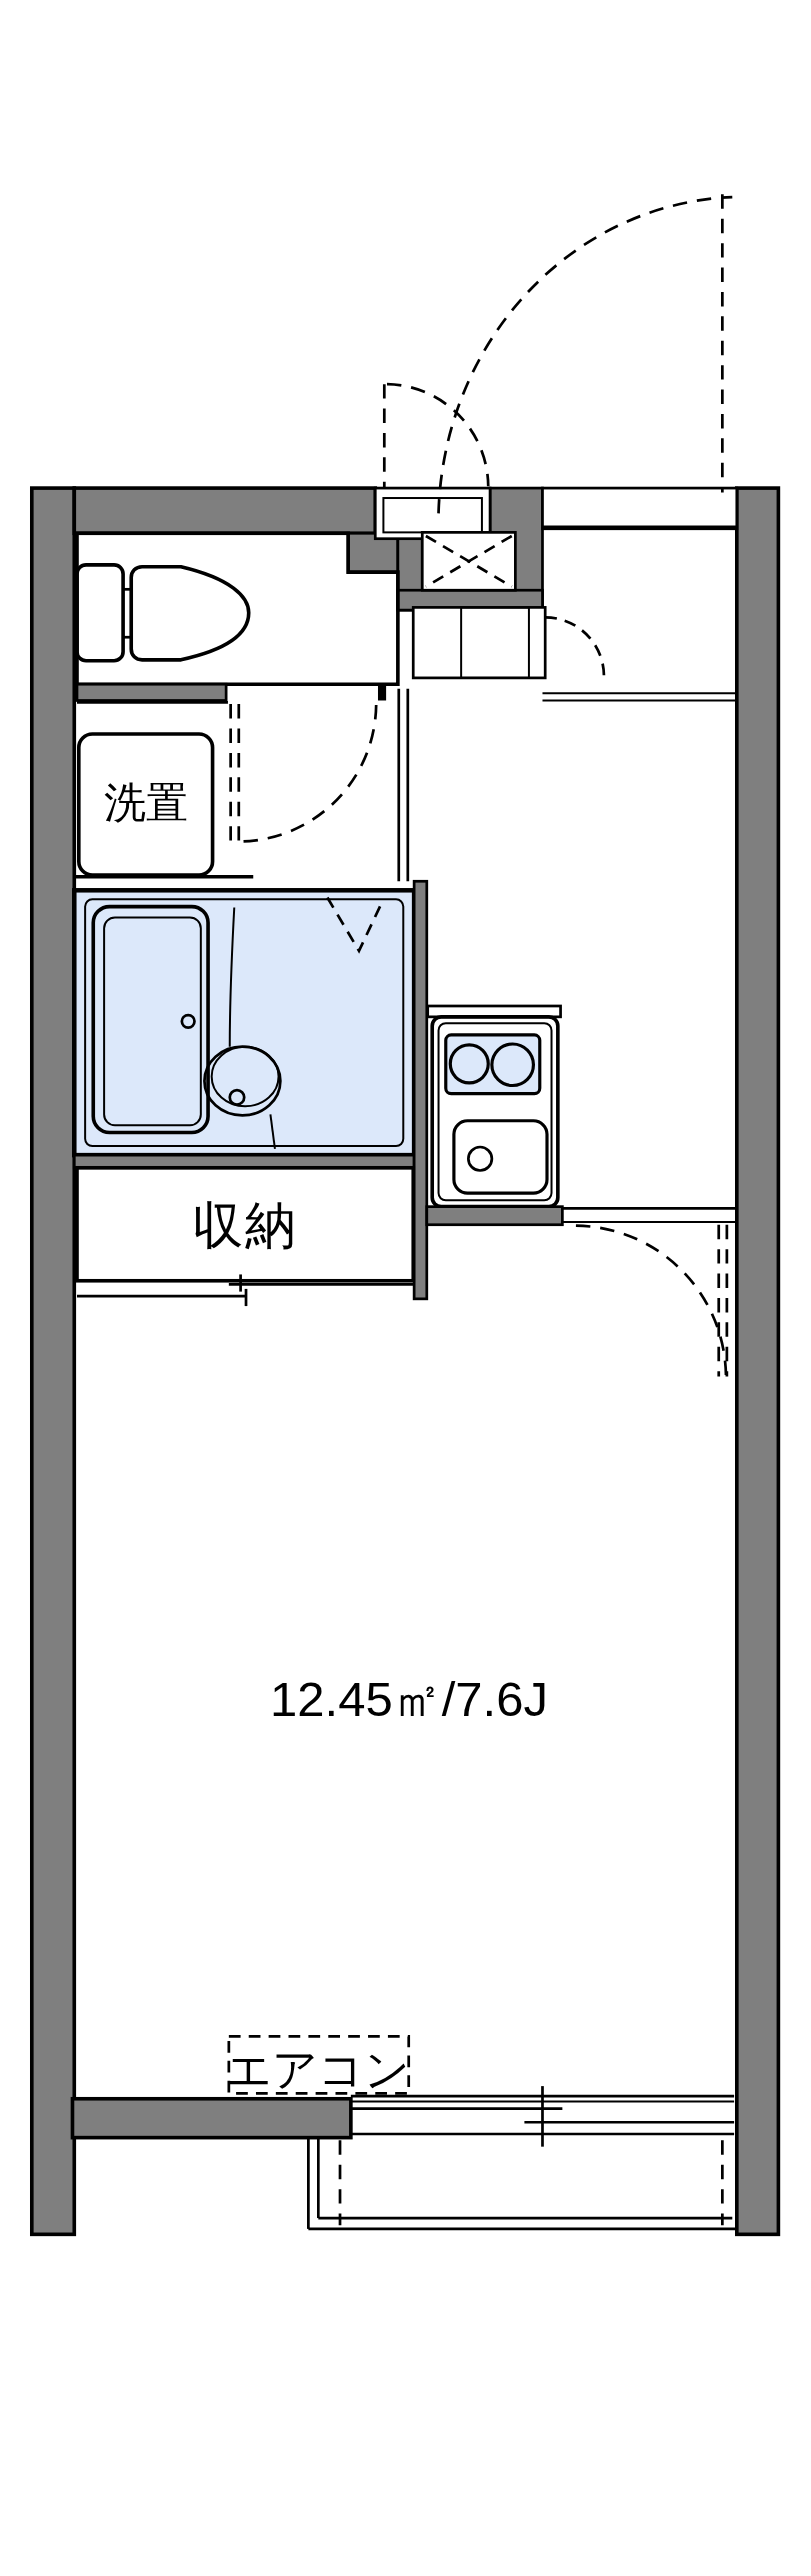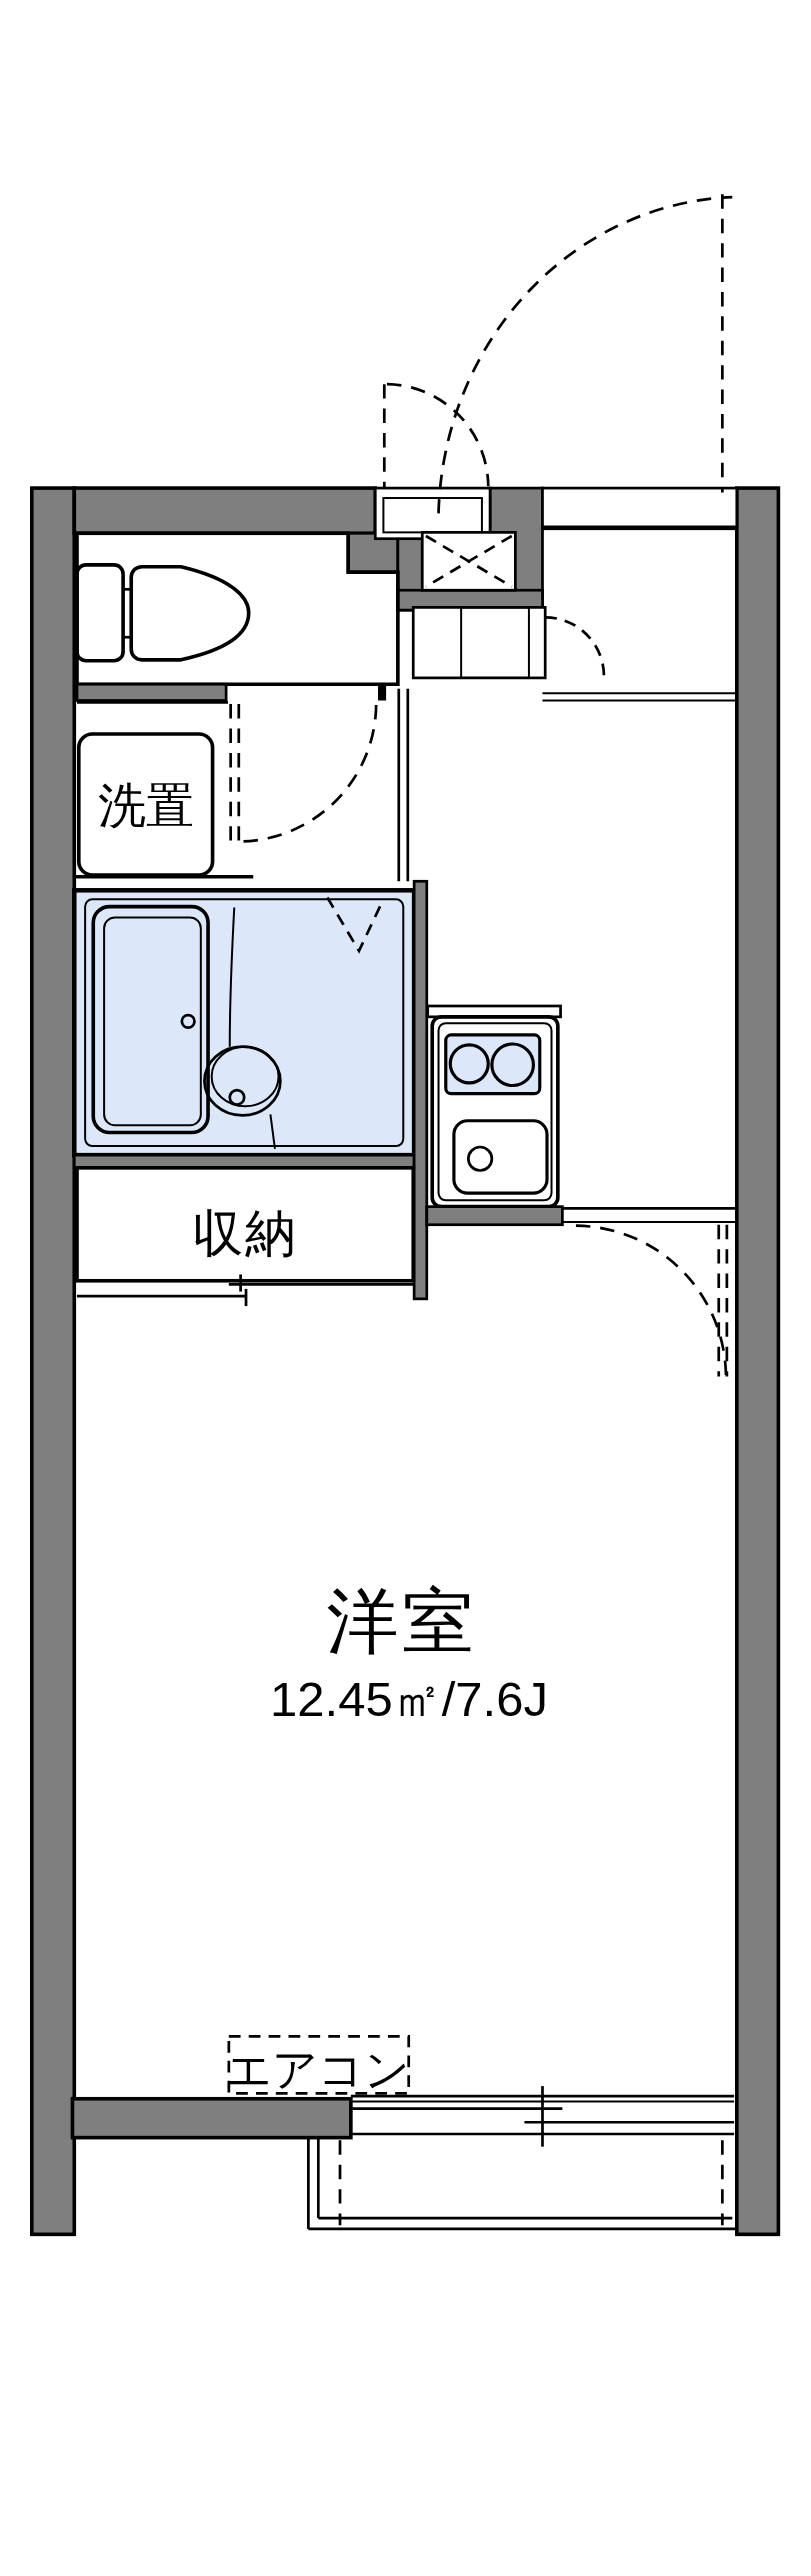--- a/index.html
+++ b/index.html
@@ -13,21 +13,21 @@
   .storage{fill:var(--storage,#faefd6);}
   .bk4{stroke:#000;stroke-width:4;fill:none;}
   .bk3{stroke:#000;stroke-width:3;fill:none;}
   .bk2{stroke:#000;stroke-width:2.2;fill:none;}
   .dash{stroke:#000;stroke-width:3;fill:none;stroke-dasharray:16 11;}
   .dash2{stroke:#000;stroke-width:3;fill:none;stroke-dasharray:13 9;}
   .label{position:absolute;color:#000;white-space:nowrap;transform:translateX(-50%);line-height:1.05;}
   .lbl-room{font-size:72px;letter-spacing:3.6px;}
   .lbl-size{font-size:49px;}
   .lbl-closet{font-size:51px;letter-spacing:1.8px;}
-  .lbl-laundry{font-size:48px;text-align:right;}
+  .lbl-laundry{font-size:42px;text-align:right;}
   .lbl-aircon{font-size:45px;}
 </style>
 </head>
 <body>
 
 <div id="stage">
 
   <svg id="planSvg" width="812" height="2576" viewBox="0 0 898 2850">
 
     <rect class="wall4" x="35" y="540" width="47" height="1932"></rect>
@@ -128,19 +128,18 @@
     <line class="bk3" x1="600" y1="2308" x2="600" y2="2375"></line>
 
     <line class="bk3" x1="341" y1="2365" x2="341" y2="2466"></line>
     <line class="bk3" x1="352" y1="2365" x2="352" y2="2454"></line>
     <line class="bk3" x1="352" y1="2454" x2="810" y2="2454"></line>
     <line class="bk3" x1="341" y1="2466" x2="815" y2="2466"></line>
     <line class="dash" x1="376" y1="2368" x2="376" y2="2462"></line>
     <line class="dash" x1="799" y1="2368" x2="799" y2="2462"></line>
   </svg>
 
-  <div class="label lbl-room" style="left:402px;top:1584px;">洋室</div>
   <div class="label lbl-size" style="left:409px;top:1674px;text-align:right;">12.45㎡/7.6J</div>
-  <div class="label lbl-closet" style="left:245px;top:1199px;margin-top:8px;">収納</div>
+  <div class="label lbl-closet" style="left:245px;top:1199px;">収納</div>
   <div class="label lbl-laundry" style="left:146px;top:781px;">洗置</div>
   <div class="label lbl-aircon" style="left:318px;top:2046px;">エアコン</div>
 </div>
 
 
 </body></html>

